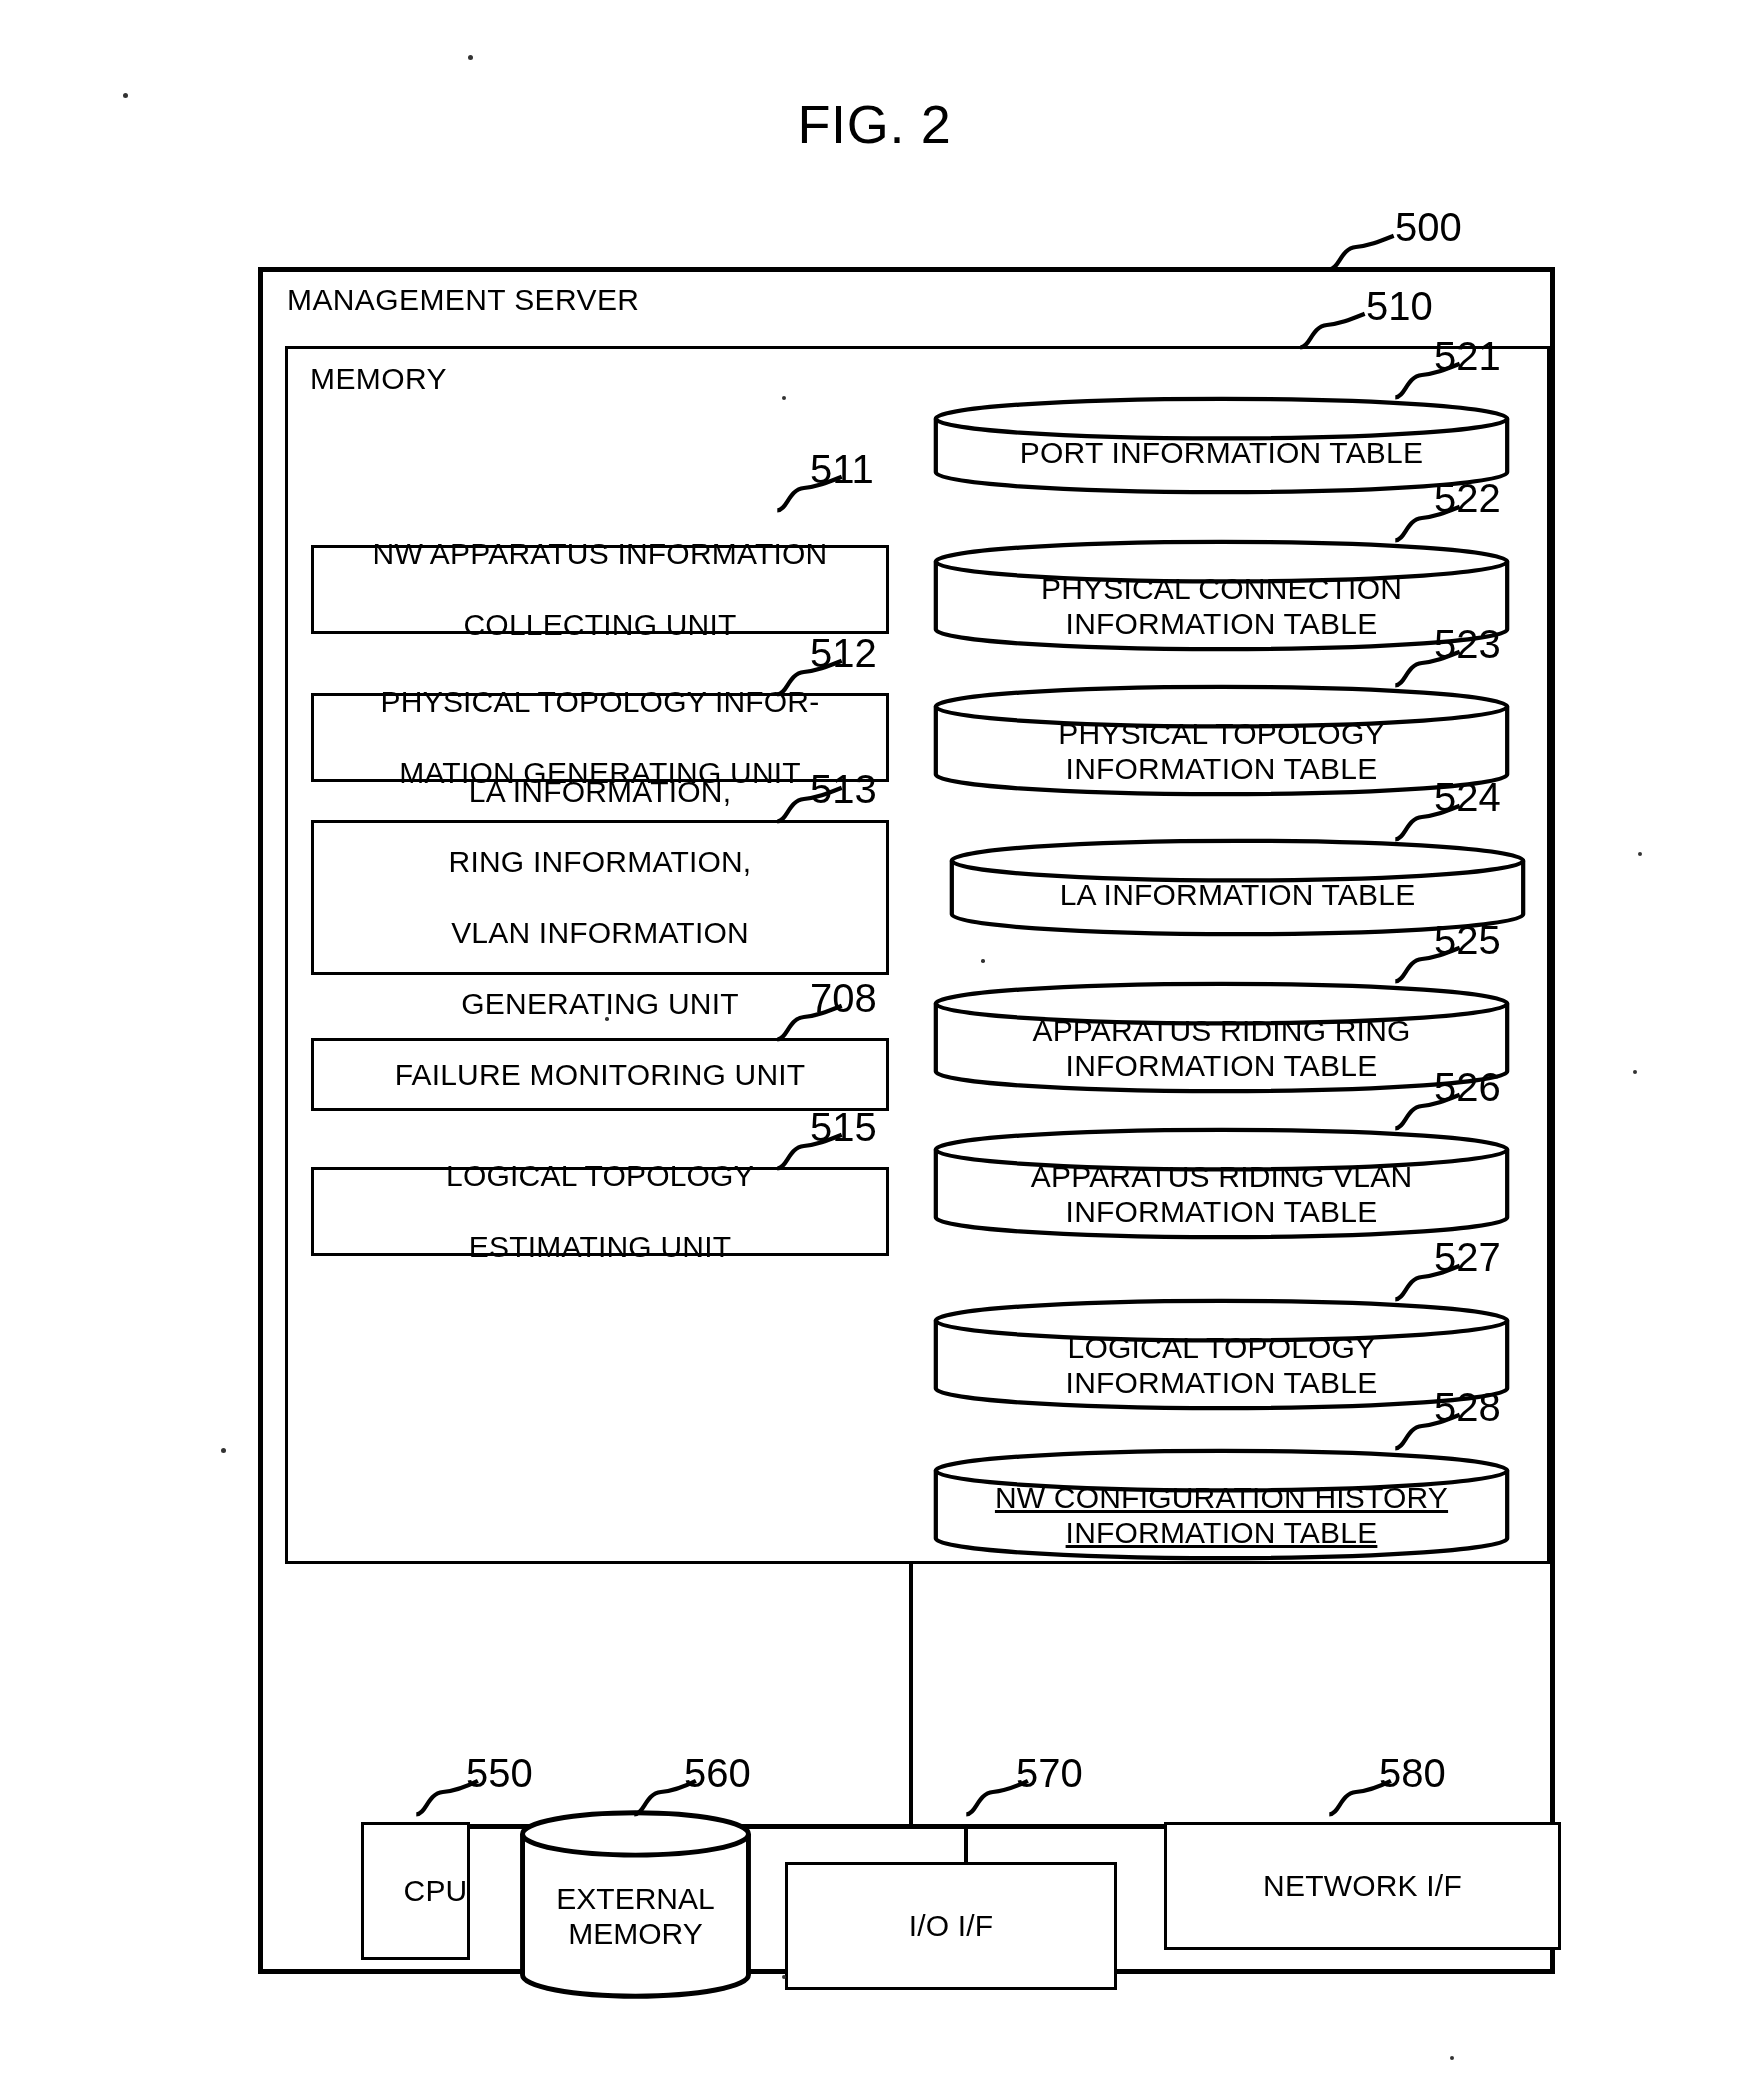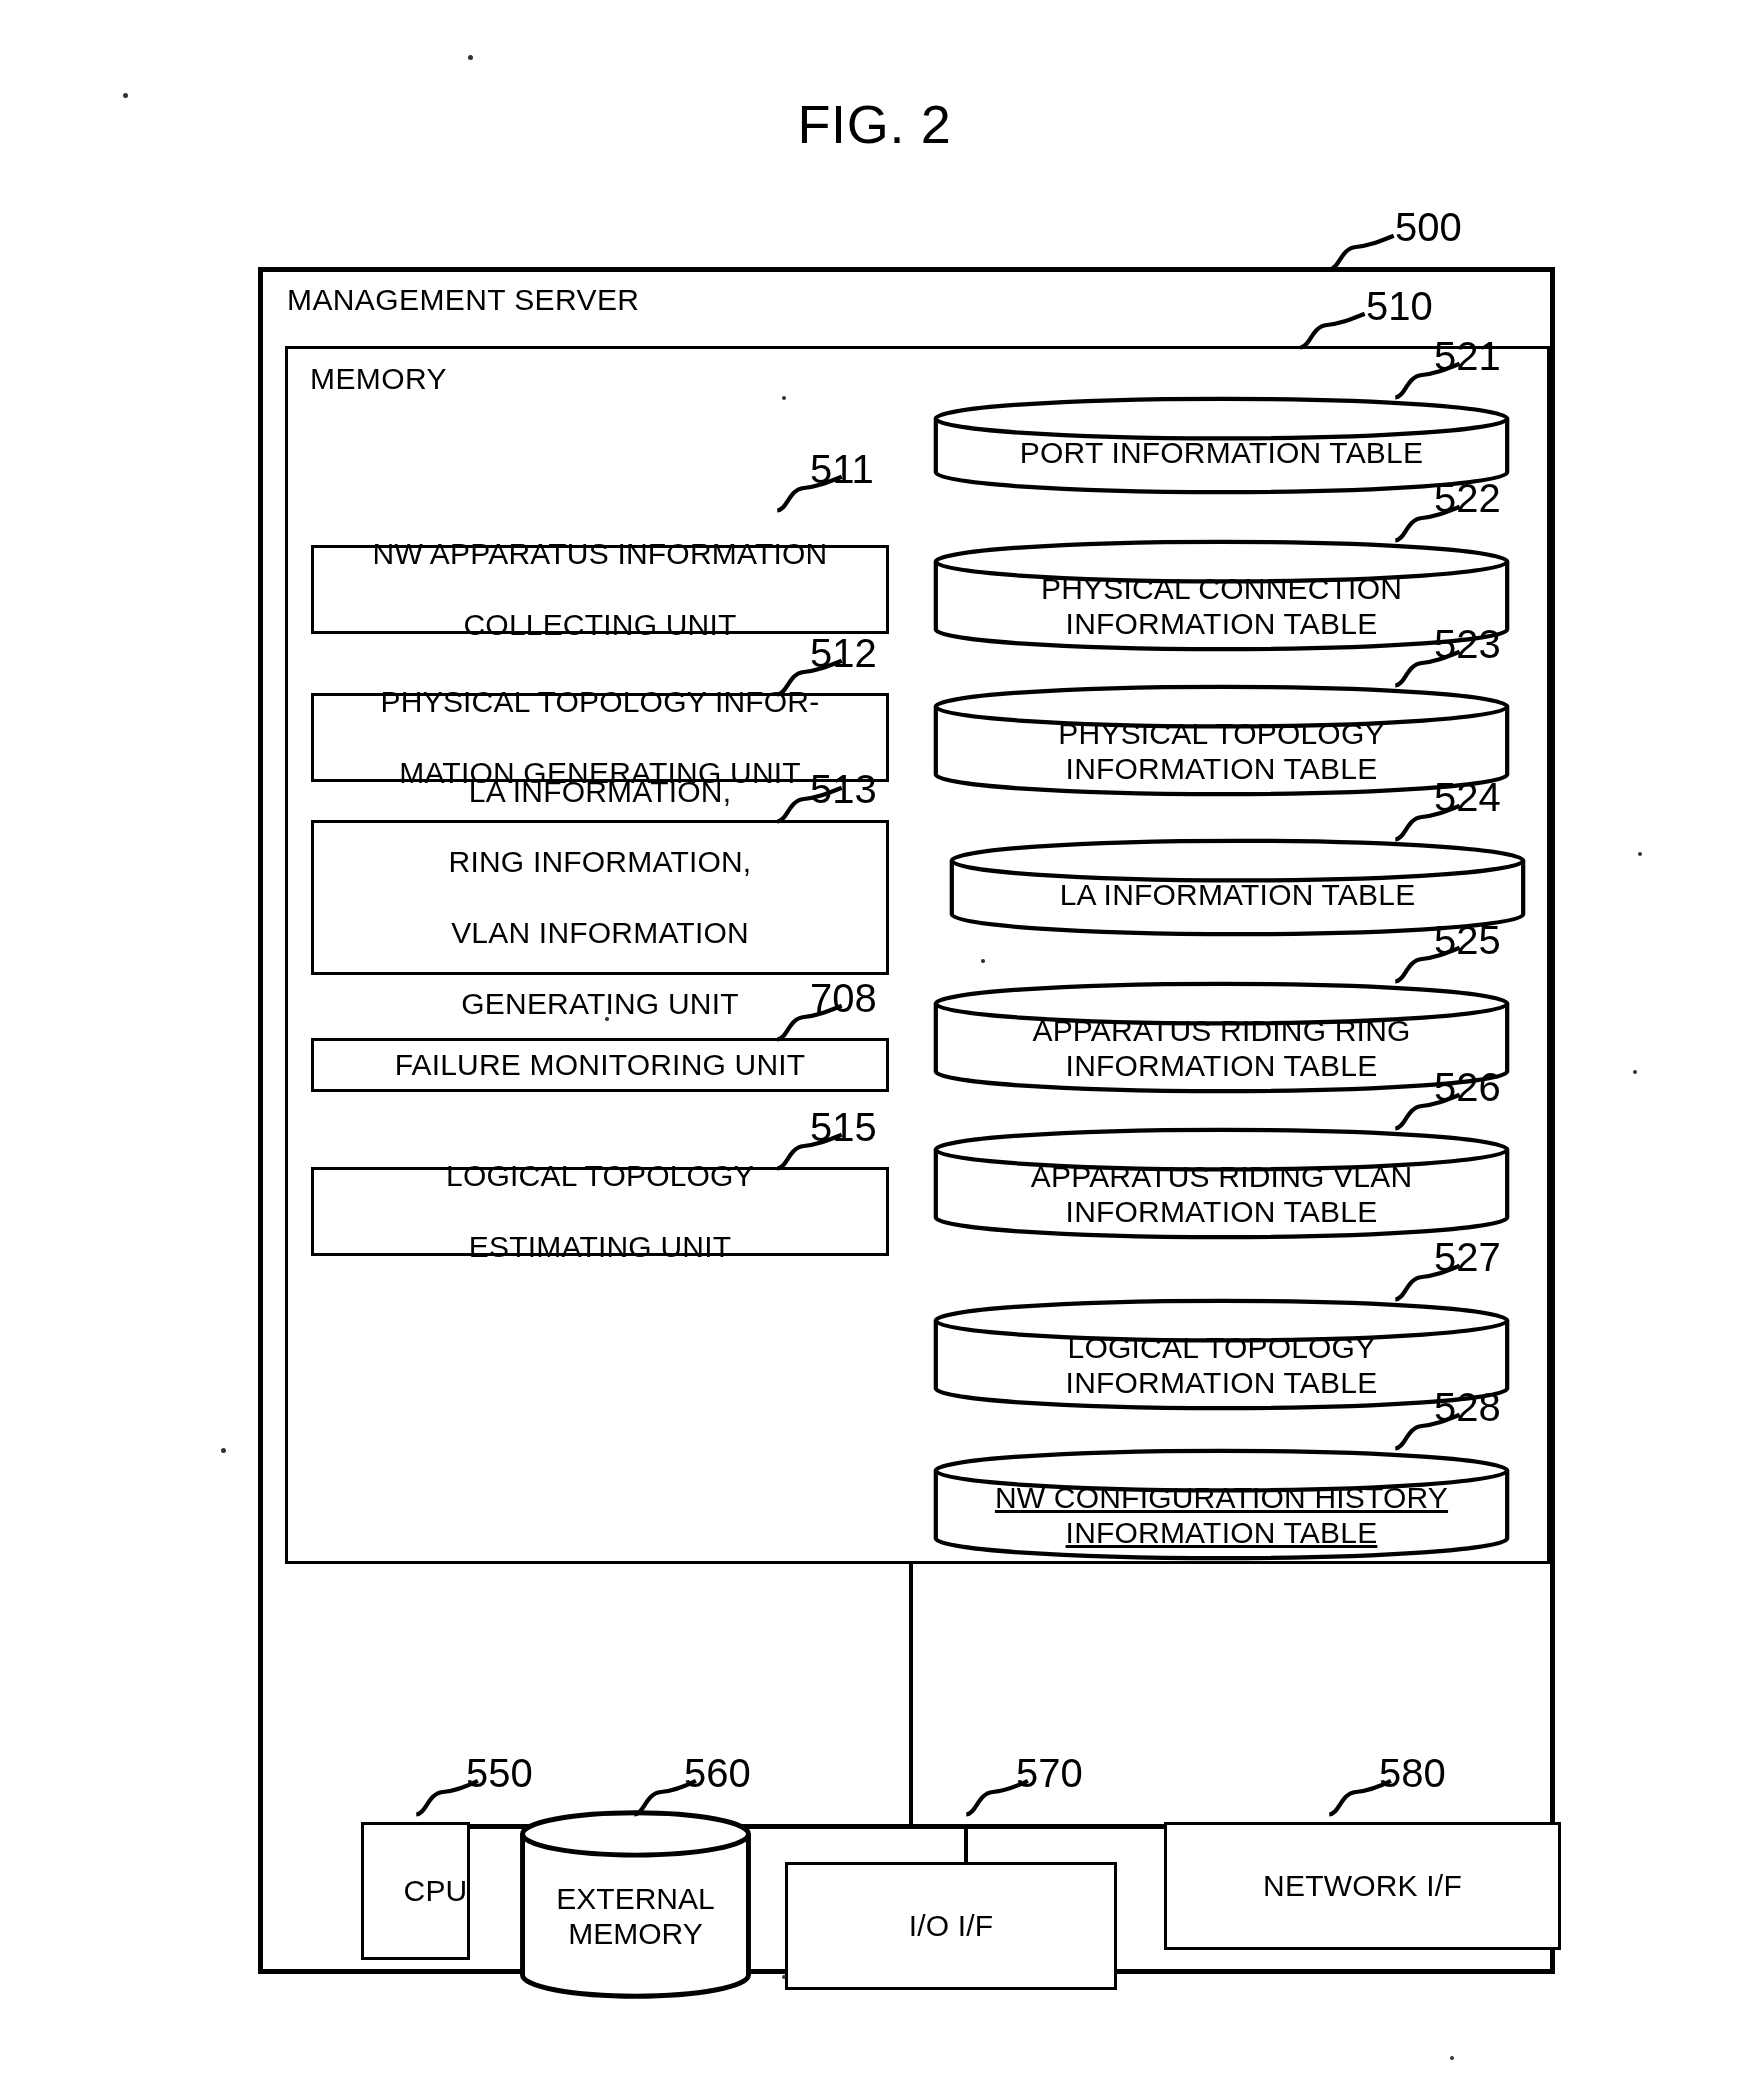--- a/index.html
+++ b/index.html
@@ -188,21 +188,21 @@
     <span>RING INFORMATION,</span><br>
     <span>VLAN INFORMATION</span><br>
     <span>GENERATING UNIT</span>
   </span>
 </div>
 <svg class="ref-hook" style="left:774px; top:785px; width:85px; height:42px;" viewBox="0 0 120 60" width="85" height="42">
   <path d="M 4 52 C 18 52 20 22 42 20 C 62 18 76 12 96 4" stroke="#000" stroke-width="6" fill="none"></path>
 </svg>
 <div class="ref" style="left:810px; top:758px;margin-top:9px;">513</div>
 
-<div class="unit" style="left:311px; top:1038px; width:578px; height:54px;">
+<div class="unit" style="left:311px; top:1038px; width:578px; height:73px;">
   <span>
     <span>FAILURE MONITORING UNIT</span>
   </span>
 </div>
 <svg class="ref-hook" style="left:774px; top:1003px; width:85px; height:42px;" viewBox="0 0 120 60" width="85" height="42">
   <path d="M 4 52 C 18 52 20 22 42 20 C 62 18 76 12 96 4" stroke="#000" stroke-width="6" fill="none"></path>
 </svg>
 <div class="ref" style="left:810px; top:976px;">708</div>
 
 <div class="unit" style="left:311px; top:1167px; width:578px; height:89px;">

